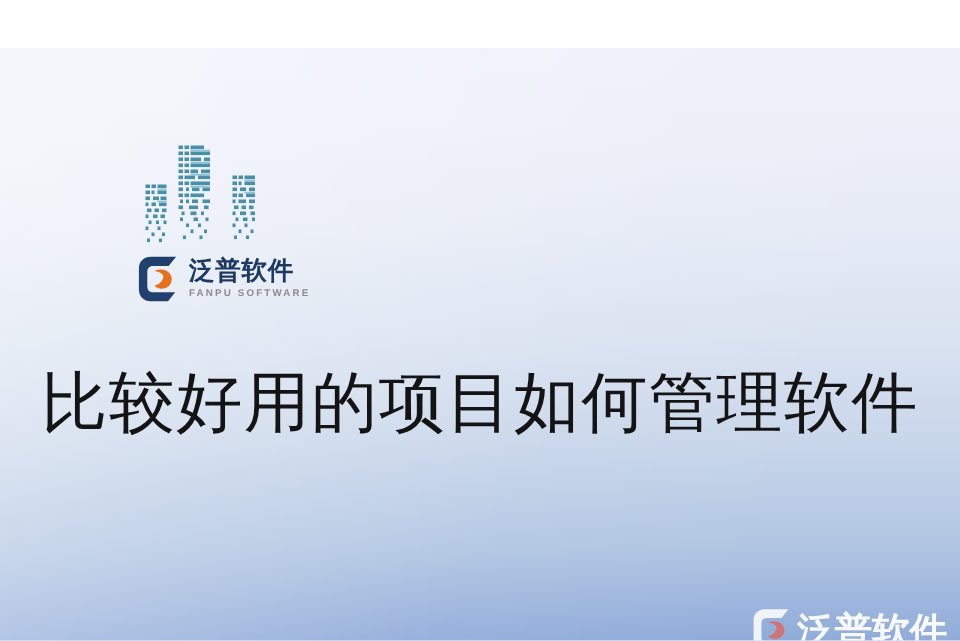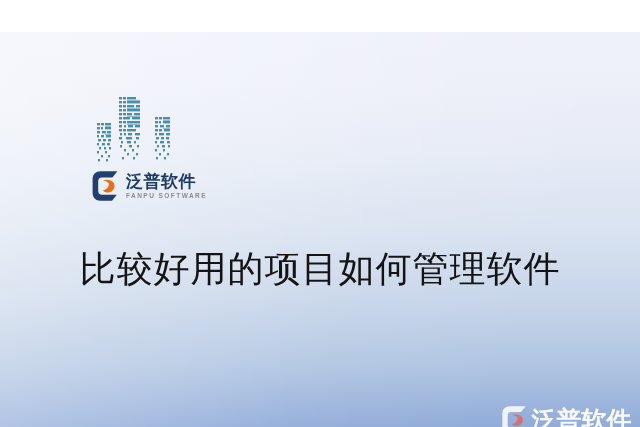--- a/index.html
+++ b/index.html
@@ -91,21 +91,21 @@
   }
 
   
   #headline {
     position: absolute;
     left: 0;
     top: 213px;
     width: 640px;
     text-align: center;
     font-family: "DejaVu Serif", "Liberation Serif", serif;
-    font-size: 36px;
+    font-size: 44px;
     line-height: 48px;
     color: #141414;
     letter-spacing: 1px;
     white-space: nowrap;
   }
 
   
   #watermark {
     position: absolute;
     right: 4px;

